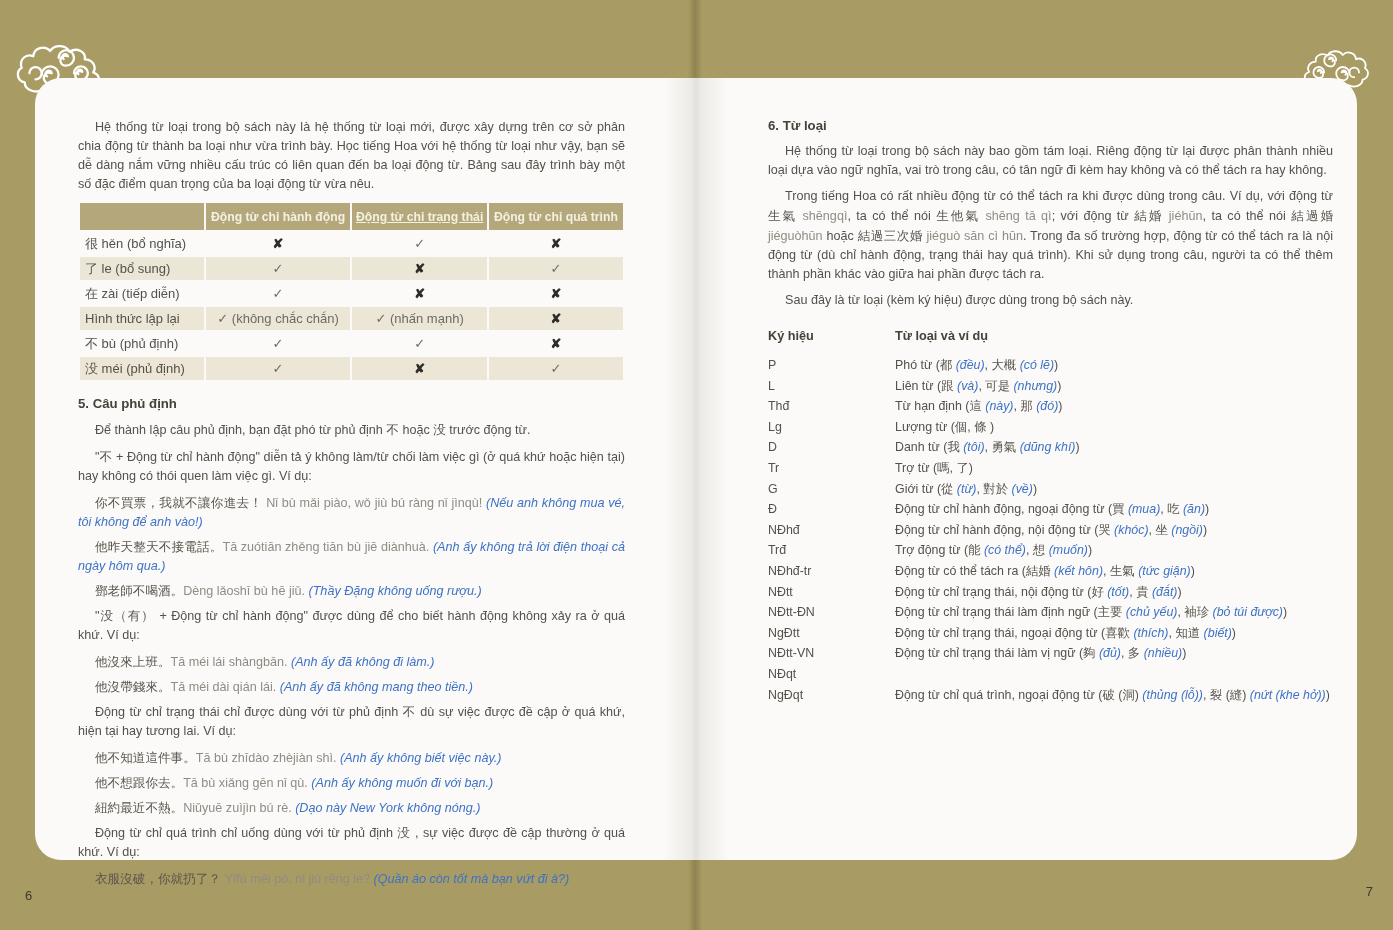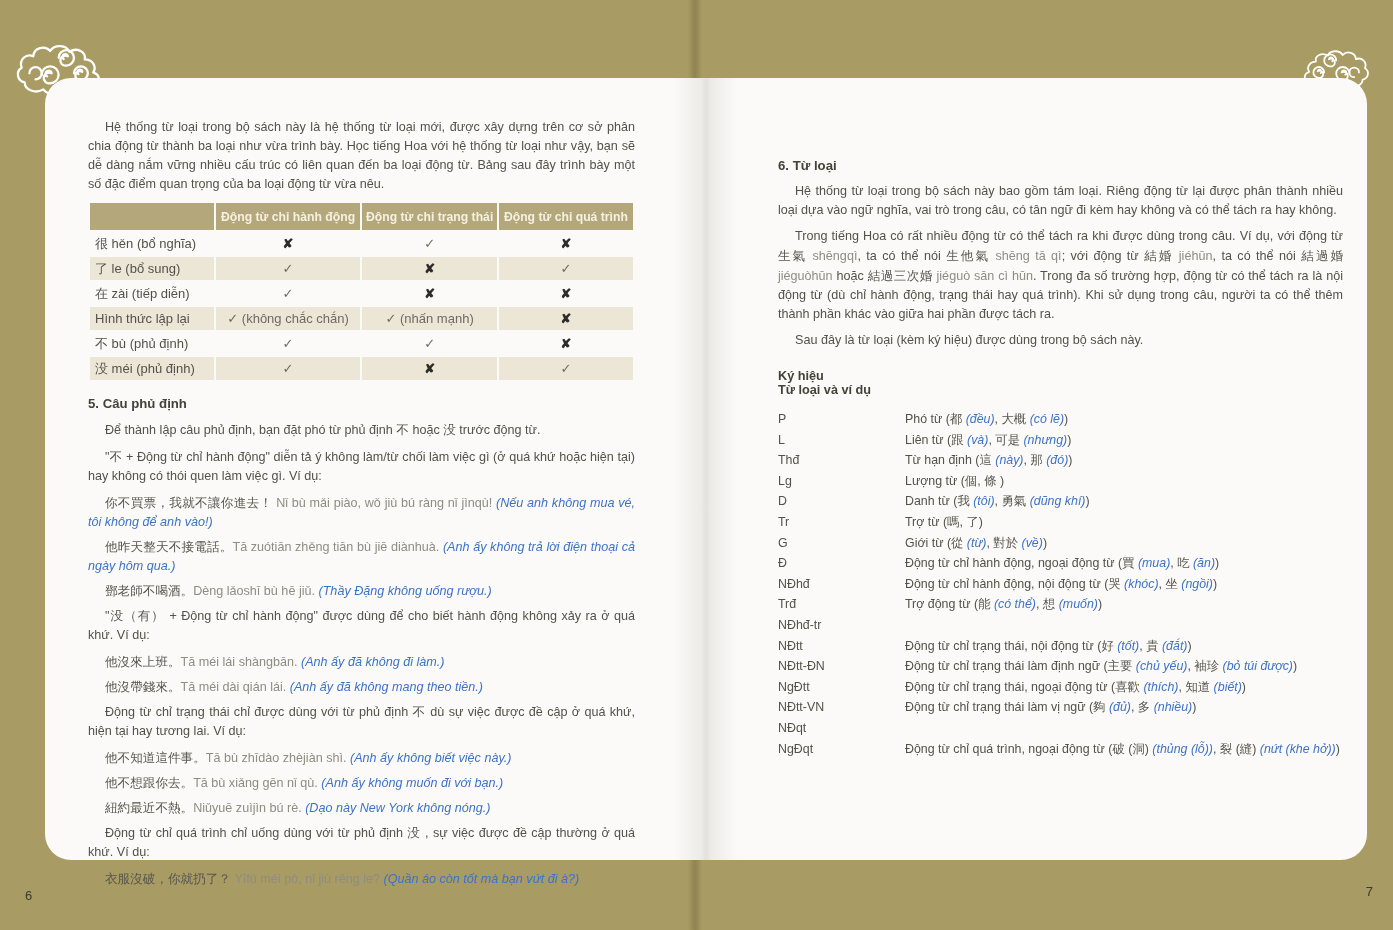--- a/index.html
+++ b/index.html
@@ -1,50 +1,50 @@
 <!DOCTYPE html>
 <html><head>
 <meta charset="utf-8">
 <style>
   html,body{margin:0;padding:0;}
   body{font-family:"Liberation Sans", sans-serif;}
   .stage{position:relative;width:1393px;height:930px;background:#a89b63;overflow:hidden;}
   .spine-line{position:absolute;left:688px;top:0;width:14px;height:100%;
     background:linear-gradient(to right, rgba(0,0,0,0), rgba(55,45,15,0.22) 50%, rgba(0,0,0,0));}
-  .spread{position:absolute;left:45px;top:78px;width:1322px;height:782px;background:#fbfaf8;border-radius:26px;}
+  .spread{position:absolute;left:35px;top:78px;width:1322px;height:782px;background:#fbfaf8;border-radius:26px;}
   .spine-shadow{position:absolute;left:629px;top:0;width:64px;height:100%;
     background:linear-gradient(to right, rgba(0,0,0,0), rgba(110,105,90,0.10) 42%, rgba(110,105,90,0.17) 50%, rgba(110,105,90,0.10) 58%, rgba(0,0,0,0));}
   .cloud{position:absolute;}
   .cloud-left{left:14px;top:42px;width:100px;height:64px;}
   .cloud-right{right:22px;top:48px;width:78px;height:50px;transform:scaleX(-1);}
   .page{position:absolute;top:40px;}
   .page-left{left:43px;width:547px;}
-  .page-right{left:733px;width:565px;margin-top:40px;}
+  .page-right{left:733px;width:565px;}
   .para{font-size:12.6px;line-height:19px;color:#54514a;text-align:justify;margin:0 0 7px 0;}
   .indent{text-indent:17px;}
   .example{margin:0 0 5px 0;}
   h3.sec{font-size:13.2px;font-weight:bold;color:#444239;margin:14px 0 9px 0;}
   
   .rn{color:#54514a;}
   .rh{font-family:"DejaVu Serif", serif;color:#59564e;}
   .rp{color:#8f8c84;}
   .rb{color:#3d72c6;font-style:italic;}
   
   table.vt{border-collapse:collapse;width:547px;margin:1px 12px 0 0;table-layout:fixed;}
   table.vt th, table.vt td{border:2px solid #fbfaf8;}
   table.vt th{background:#b3a77b;color:#f5f1e1;font-weight:bold;font-size:12.2px;height:25px;text-align:center;}
   table.vt td{height:21px;font-size:13px;color:#54514a;text-align:center;}
   table.vt td.lbl{text-align:left;padding-left:5px;}
   table.vt tbody tr:nth-child(even) td{background:#ebe6d6;}
   table.vt tbody tr:nth-child(odd) td{background:#fbfaf8;}
-  table.vt .c0{width:23%;} table.vt .c1{width:27%;} table.vt .c2{width:25%;} table.vt .c3{width:25%;}
+  table.vt .c0{width:23%;} table.vt .c1{width:27%;} table.vt .c2{width:25%;text-decoration:underline;} table.vt .c3{width:25%;}
   .tmark.ok{color:#6e6b62;}
   .tmark.no{color:#2e2c28;font-weight:bold;}
   
-  .list-head{display:flex;font-weight:bold;font-size:12.7px;color:#444239;margin:19px 0 12px 0;flex-direction:column;}
+  .list-head{display:flex;font-weight:bold;font-size:12.7px;color:#444239;margin:19px 0 12px 0;}
   .list-row{display:flex;font-size:12.4px;line-height:20.6px;color:#54514a;}
   .sym{width:127px;flex:none;}
   .desc{flex:1;white-space:nowrap;}
   .pagenum{position:absolute;font-size:13px;color:#3e3b2d;}
   .pn-left{left:25px;top:888px;}
   .pn-right{right:20px;top:884px;}
 </style>
 </head>
 <body>
 
@@ -189,20 +189,21 @@
           <div class="list-row">
             <span class="sym">NĐhđ</span>
             <span class="desc"><span class="rn">Động từ chỉ hành động, nội động từ (</span><span class="rh">哭</span><span class="rb"> (khóc)</span><span class="rn">, </span><span class="rh">坐</span><span class="rb"> (ngồi)</span><span class="rn">)</span></span>
           </div>
           <div class="list-row">
             <span class="sym">Trđ</span>
             <span class="desc"><span class="rn">Trợ động từ (</span><span class="rh">能</span><span class="rb"> (có thể)</span><span class="rn">, </span><span class="rh">想</span><span class="rb"> (muốn)</span><span class="rn">)</span></span>
           </div>
           <div class="list-row">
             <span class="sym">NĐhđ-tr</span>
+            <span class="desc"><span class="rn">Động từ có thể tách ra (</span><span class="rh">結婚</span><span class="rb"> (kết hôn)</span><span class="rn">, </span><span class="rh">生氣</span><span class="rb"> (tức giận)</span><span class="rn">)</span></span>
           </div>
           <div class="list-row">
             <span class="sym">NĐtt</span>
             <span class="desc"><span class="rn">Động từ chỉ trạng thái, nội động từ (</span><span class="rh">好</span><span class="rb"> (tốt)</span><span class="rn">, </span><span class="rh">貴</span><span class="rb"> (đắt)</span><span class="rn">)</span></span>
           </div>
           <div class="list-row">
             <span class="sym">NĐtt-ĐN</span>
             <span class="desc"><span class="rn">Động từ chỉ trạng thái làm định ngữ (</span><span class="rh">主要</span><span class="rb"> (chủ yếu)</span><span class="rn">, </span><span class="rh">袖珍</span><span class="rb"> (bỏ túi được)</span><span class="rn">)</span></span>
           </div>
           <div class="list-row">

